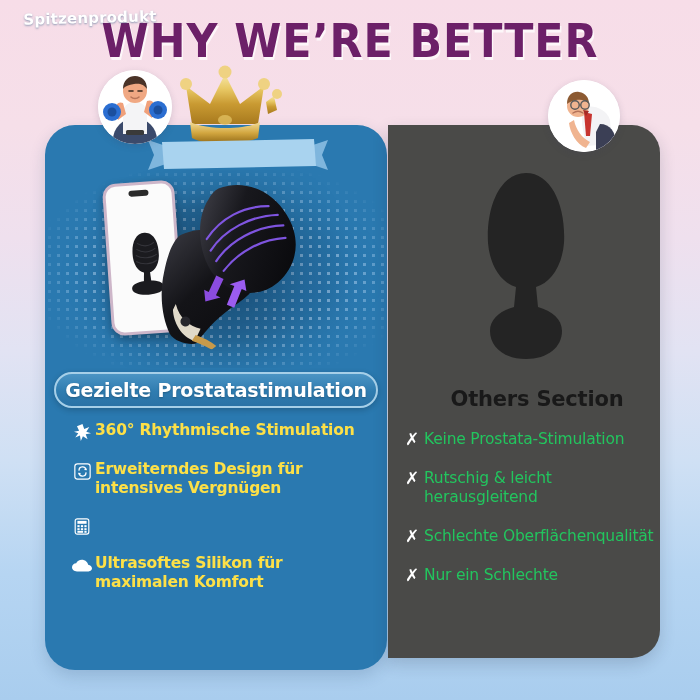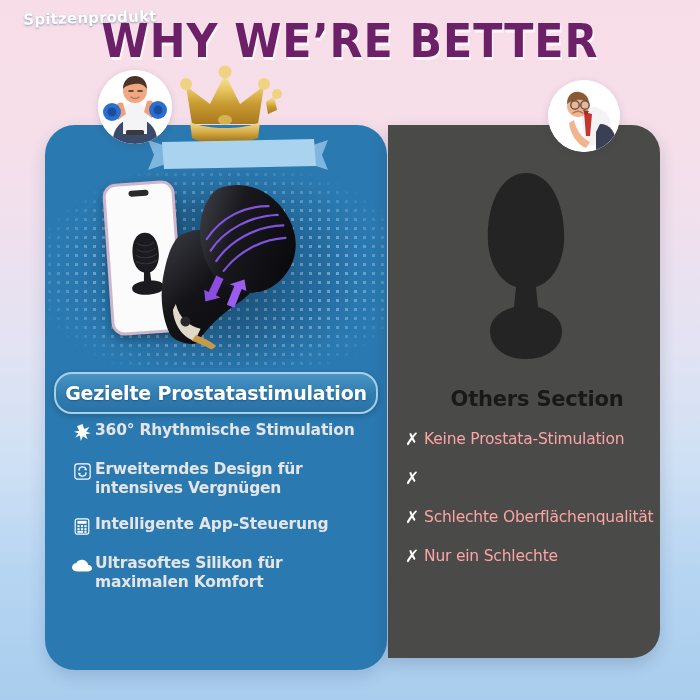--- a/index.html
+++ b/index.html
@@ -156,21 +156,21 @@
     width: 56px;
     height: 46px;
   }
 
   
   #pill {
     position: absolute;
     left: 9px;
     top: 247px;
     width: 324px;
-    height: 42px;
+    height: 36px;
     border-radius: 18px;
     background: linear-gradient(180deg, #4b94c4 0%, #2f7cb0 55%, #2a72a6 100%);
     border: 2px solid #a6cfe8;
     box-sizing: border-box;
     display: flex;
     align-items: center;
     justify-content: center;
     box-shadow: 0 2px 6px rgba(0,0,0,0.2);
   }
   #pill-text {
@@ -198,21 +198,21 @@
     flex: 0 0 26px;
     width: 26px;
     height: 21px;
     display: flex;
     align-items: center;
     justify-content: center;
     color: #ffffff;
     margin-top: 1px;
   }
   .feature-text {
-    color: #e5e5e5;
+    color: #fde047;
     font-size: 15.5px;
     font-weight: bold;
     line-height: 19px;
     letter-spacing: -0.2px;
     white-space: pre-line;
   }
 
   
   #others-silhouette {
     position: absolute;
@@ -245,21 +245,21 @@
   }
   .con-x {
     flex: 0 0 19px;
     color: #ffffff;
     font-size: 17px;
     font-weight: bold;
     line-height: 19px;
     font-style: italic;
   }
   .con-text {
-    color: #fca5a5;
+    color: #22c55e;
     font-size: 15.5px;
     line-height: 19px;
     letter-spacing: -0.2px;
     white-space: pre-line;
   }
 
   
   #crown-wrap {
     position: absolute;
     left: 178px;
@@ -418,21 +418,20 @@
               <rect x="7.7" y="8.4" width="2.6" height="2.4"></rect>
               <rect x="11.8" y="8.4" width="2.6" height="2.4"></rect>
               <rect x="3.6" y="12" width="2.6" height="2.4"></rect>
               <rect x="7.7" y="12" width="2.6" height="2.4"></rect>
               <rect x="11.8" y="12" width="2.6" height="2.4"></rect>
               <rect x="3.6" y="15.2" width="6.7" height="2.2"></rect>
               <rect x="11.8" y="15.2" width="2.6" height="2.2"></rect>
             </g>
           </svg>
         </span>
-        <span class="feature-text">Intelligente App-Steuerung</span>
       </div>
 
       <div class="feature">
         <span class="feature-icon">
           <svg width="20" height="14" viewBox="0 0 22 14">
               <path d="M5.5 13 C2.4 13 0 11 0 8.4 C0 6 2 4 4.6 3.9 C5.6 1.6 8 0 10.8 0 C14.3 0 17.2 2.4 17.8 5.6 C20.2 5.9 22 7.7 22 9.6 C22 11.5 20.3 13 18.2 13 Z" fill="#ffffff"></path>
             </svg>
         </span>
         <span class="feature-text">Ultrasoftes Silikon für
 maximalen Komfort</span>
@@ -447,20 +446,22 @@
     </svg>
     <div id="others-title">Others Section</div>
 
     <div id="cons">
       <div class="con">
         <span class="con-x">✗</span>
         <span class="con-text">Keine Prostata-Stimulation</span>
       </div>
       <div class="con">
         <span class="con-x">✗</span>
+        <span class="con-text">Rutschig &amp; leicht
+herausgleitend</span>
       </div>
       <div class="con">
         <span class="con-x">✗</span>
         <span class="con-text">Schlechte Oberflächenqualität</span>
       </div>
       <div class="con">
         <span class="con-x">✗</span>
         <span class="con-text">Nur ein Schlechte</span>
       </div>
     </div>

